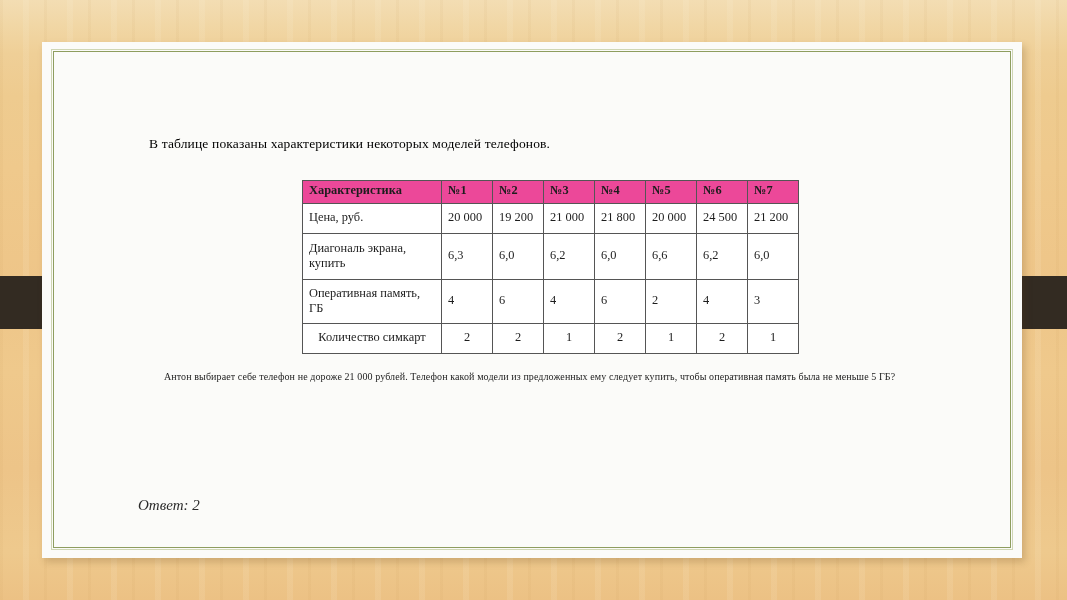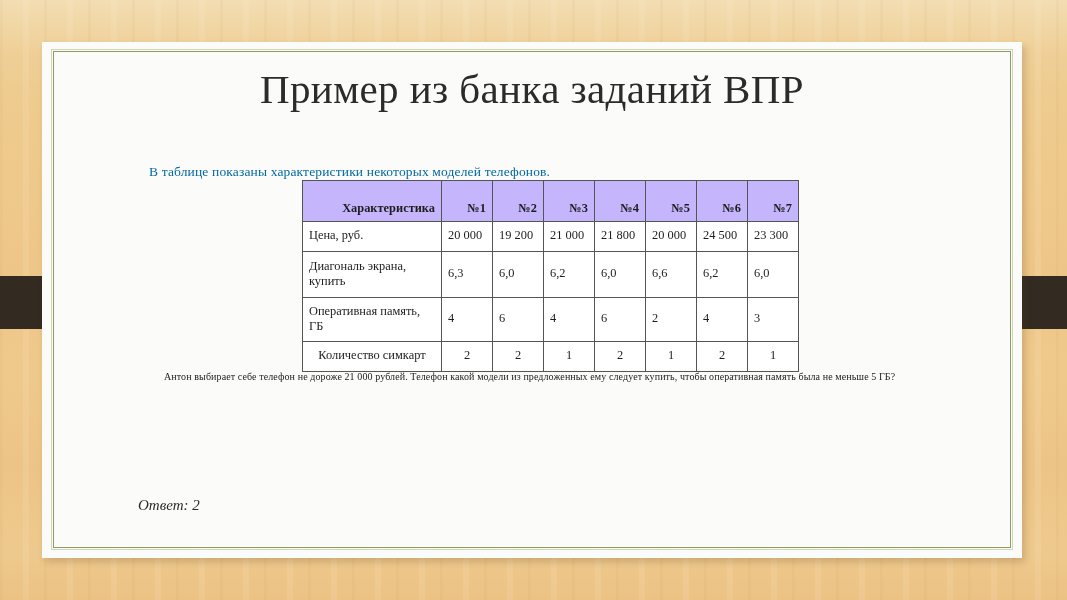--- a/index.html
+++ b/index.html
@@ -79,23 +79,22 @@
     font-size: 41px;
     line-height: 1.05;
     color: #2b2b2b;
     letter-spacing: 0.4px;
     white-space: nowrap;
   }
   #intro-line {
     position: absolute;
     left: 107px; top: 94px;
     font-size: 13.5px;
-    color: #0369a1;
+    color: #000000;
     letter-spacing: 0.15px;
-    margin-top: 28px;
   }
 
   
   #spec-table-wrap {
     position: absolute;
     left: 260px; top: 138px;
   }
   table#spec-table {
     border-collapse: collapse;
     table-layout: fixed;
@@ -105,23 +104,23 @@
   }
   table#spec-table td {
     border: 1px solid #555;
     font-size: 12.4px;
     color: #1d1d1d;
     padding: 4px 6px 5px 6px;
     vertical-align: middle;
     line-height: 1.18;
   }
   table#spec-table tr.header-row td {
-    background: #c4b5fd;
+    background: #ec4899;
     font-weight: bold;
-    padding-top: 20px; padding-bottom: 5px; text-align: right;
+    padding-top: 2px; padding-bottom: 5px;
   }
   table#spec-table td.label-col { width: 139px; }
   table#spec-table td.val-col   { width: 51px; }
   tr.row-price td        { height: 30px; }
   tr.row-diagonal td     { height: 46px; }
   tr.row-ram td          { height: 44px; }
   tr.row-sim td          { height: 30px; text-align: center; }
   td.two-line { line-height: 1.22; }
 
   
@@ -153,21 +152,20 @@
 </div>
 
 <div class="ribbon" id="ribbon-left"></div>
 <div class="ribbon" id="ribbon-right"></div>
 
 <div id="slide-panel">
   <div id="slide-inner-border"></div>
 
   <div id="slide-content">
 
-    <div id="slide-title">Пример из банка заданий ВПР</div>
 
     <div id="intro-line">В таблице показаны характеристики некоторых моделей телефонов.</div>
 
     <div id="spec-table-wrap">
       <table id="spec-table">
         <tbody>
           <tr class="header-row">
             <td class="label-col">Характеристика</td>
             <td class="val-col">№1</td>
             <td class="val-col">№2</td>
@@ -179,21 +177,21 @@
           </tr>
 
           <tr class="row-price">
             <td class="label-col">Цена, руб.</td>
             <td class="val-col">20 000</td>
             <td class="val-col">19 200</td>
             <td class="val-col">21 000</td>
             <td class="val-col">21 800</td>
             <td class="val-col">20 000</td>
             <td class="val-col">24 500</td>
-            <td class="val-col">23 300</td>
+            <td class="val-col">21 200</td>
           </tr>
 
           <tr class="row-diagonal">
             <td class="label-col two-line">Диагональ экрана, купить</td>
             <td class="val-col">6,3</td>
             <td class="val-col">6,0</td>
             <td class="val-col">6,2</td>
             <td class="val-col">6,0</td>
             <td class="val-col">6,6</td>
             <td class="val-col">6,2</td>

